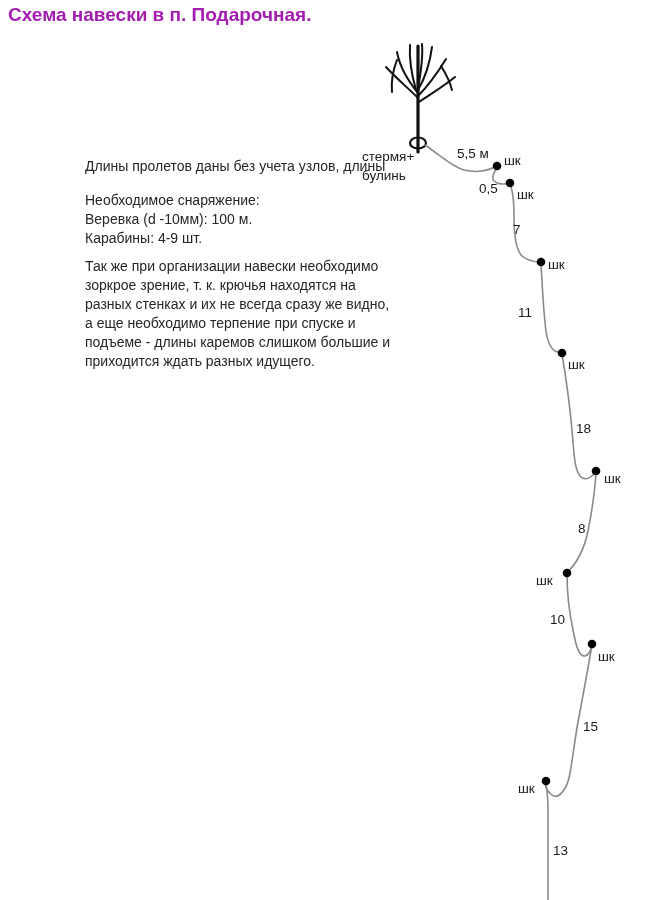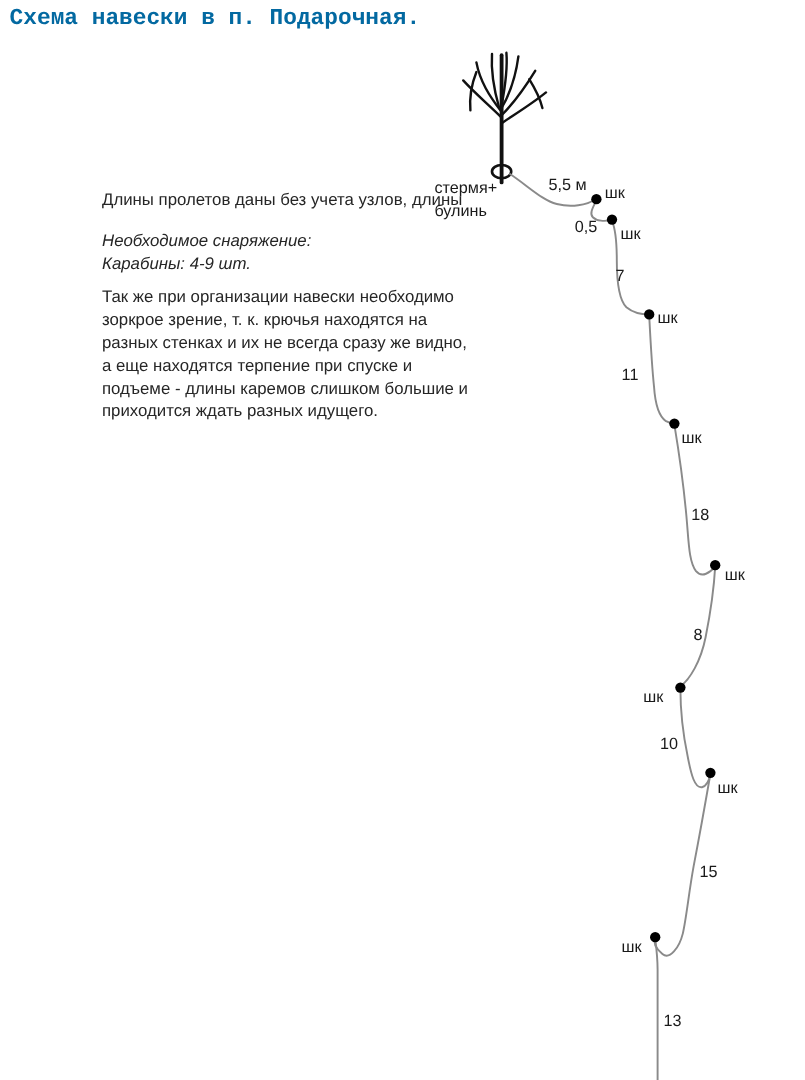--- a/index.html
+++ b/index.html
@@ -1,22 +1,22 @@
 <!DOCTYPE html>
 <html><head>
 <meta charset="utf-8">
 <style>
   html,body{margin:0;padding:0;background:#ffffff;}
   #page{position:relative;width:671px;height:900px;background:#ffffff;overflow:hidden;
         font-family:"Liberation Sans","DejaVu Sans",sans-serif;color:#262626;}
-  #title{position:absolute;left:8px;top:4px;font-family:Liberation Mono, monospace;
-         font-weight:bold;font-size:19px;color:#0369a1;white-space:nowrap;}
+  #title{position:absolute;left:8px;top:4px;font-family:Liberation Sans, sans-serif;
+         font-weight:bold;font-size:19px;color:#a21caf;white-space:nowrap;}
   #notes{position:absolute;left:85px;top:157px;width:285px;font-size:14px;line-height:19px;color:#262626;}
   #notes .para{margin:0;}
-  #notes .para + .para2{margin-top:15px;font-style:italic;}
+  #notes .para + .para2{margin-top:15px;}
   #notes .para + .para3{margin-top:9px;}
   #notes .line{white-space:nowrap;}
   svg#rig{position:absolute;left:0;top:0;}
   .rope{fill:none;stroke:#8a8a8a;stroke-width:1.6;stroke-linecap:round;}
   .tree{fill:none;stroke:#111111;stroke-linecap:round;}
   .pt{fill:#000000;stroke:none;}
   .lbl{font-family:"Liberation Sans","DejaVu Sans",sans-serif;font-size:13.5px;fill:#1a1a1a;}
   .lbl-len{font-size:13.5px;}
 </style>
 </head>
@@ -25,27 +25,28 @@
 <div id="page">
 
   <div id="title">Схема навески в п. Подарочная.</div>
 
   <div id="notes">
     <div class="para para1">
       <div class="line">Длины пролетов даны без учета узлов, длины</div>
     </div>
     <div class="para para2">
       <div class="line">Необходимое снаряжение:</div>
+      <div class="line">Веревка (d -10мм): 100 м.</div>
       <div class="line">Карабины: 4-9 шт.</div>
     </div>
     <div class="para para3">
       <div class="line">Так же при организации навески необходимо</div>
       <div class="line">зоркрое зрение, т. к. крючья находятся на</div>
       <div class="line">разных стенках и их не всегда сразу же видно,</div>
-      <div class="line">а еще находятся терпение при спуске и</div>
+      <div class="line">а еще необходимо терпение при спуске и</div>
       <div class="line">подъеме - длины каремов слишком большие и</div>
       <div class="line">приходится ждать разных идущего.</div>
     </div>
   </div>
 
   <svg id="rig" width="671" height="900" viewBox="0 0 671 900">
 
     <g>
       <path class="tree" d="M418,46 L418,152" stroke-width="3.2"></path>
       <path class="tree" stroke-width="2" d="M418,98 C408,88 396,78 386,67"></path>

